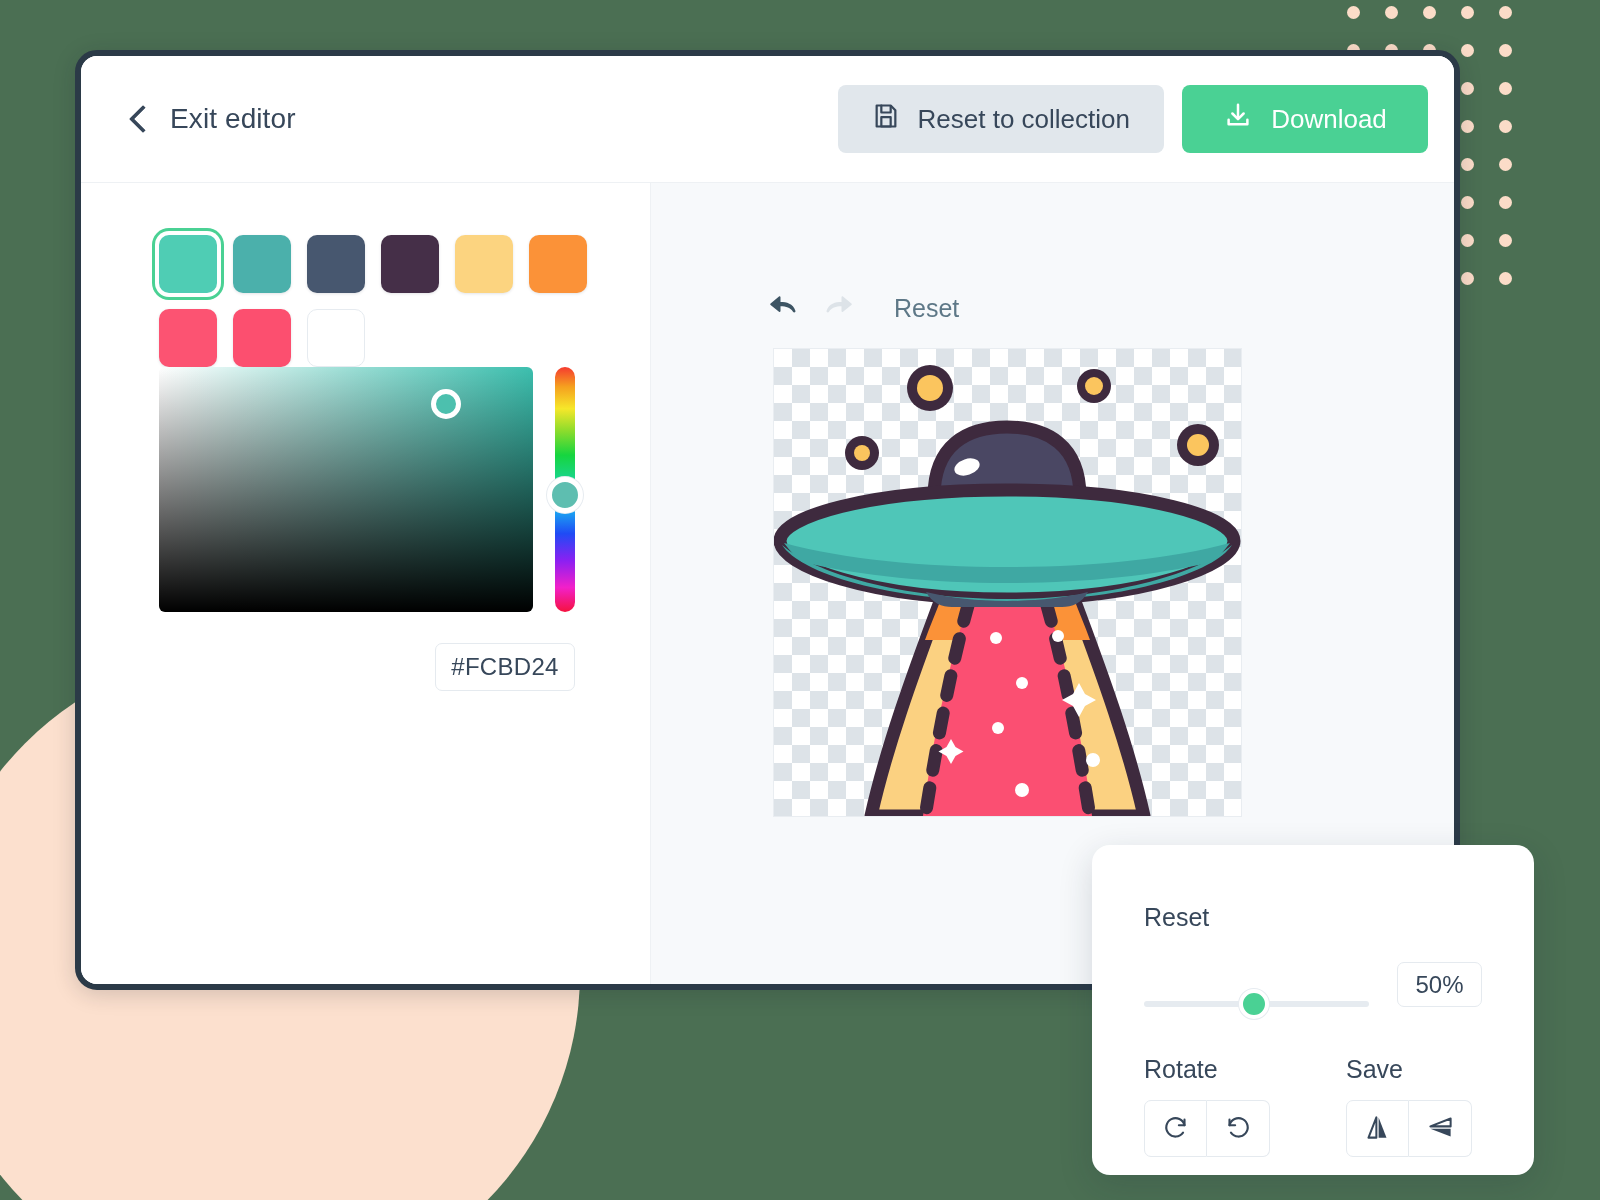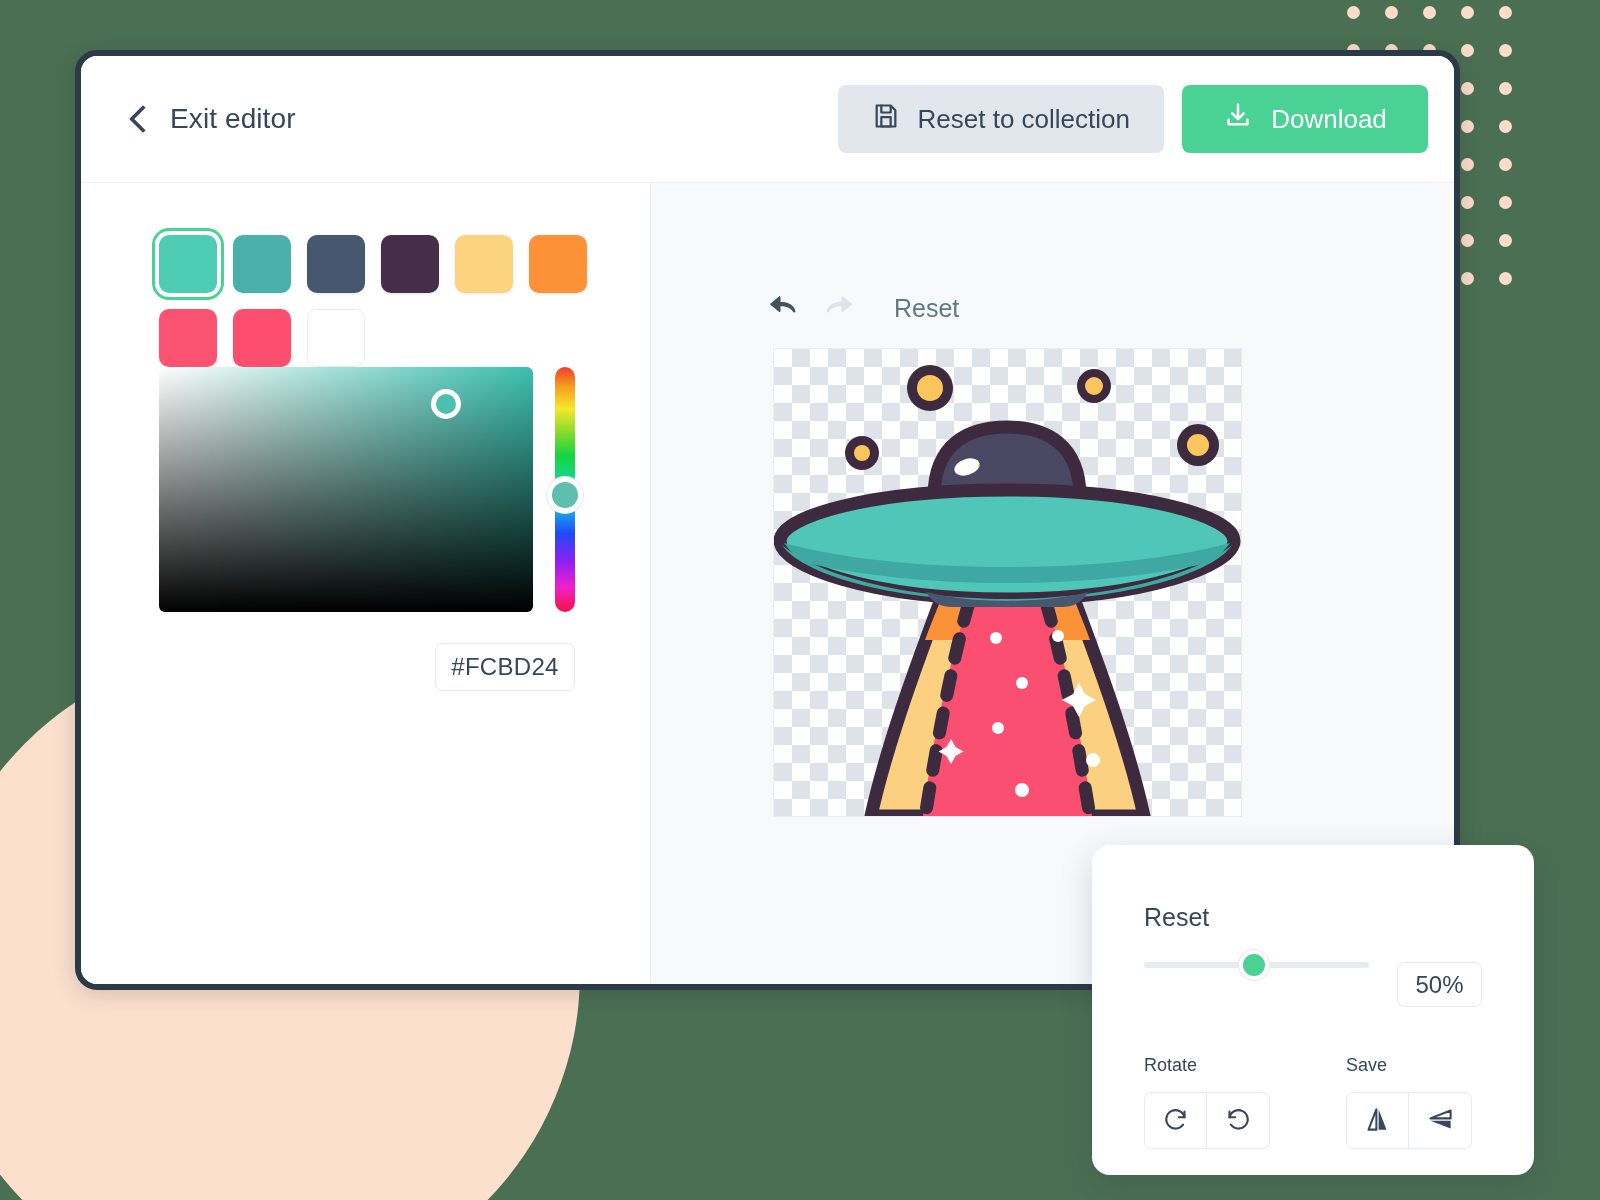--- a/index.html
+++ b/index.html
@@ -317,21 +317,21 @@
     padding: 58px 52px 0 52px;
   }
   .tp-label {
     font-size: 25px;
     color: #37475a;
     font-weight: 500;
     margin: 0;
   }
   #scale-row {
     display: flex;
-    align-items: flex-start;
+    align-items: flex-end;
     gap: 28px;
     margin-top: 30px;
   }
   #scale-slider {
     position: relative;
     flex: 1;
     height: 6px;
     background: #e6ebf0;
     border-radius: 3px;
     cursor: pointer;
@@ -360,21 +360,21 @@
     font-family: "Liberation Sans", sans-serif;
     text-align: center;
     box-sizing: border-box;
   }
   #tp-bottom {
     display: flex;
     gap: 76px;
     margin-top: 48px;
   }
   .tp-group-label {
-    font-size: 18px;
+    font-size: 25px;
     color: #37475a;
     font-weight: 500;
     margin: 0 0 16px 0;
   }
   .btn-pair {
     display: flex;
   }
   .pair-btn {
     width: 63px;
     height: 57px;

